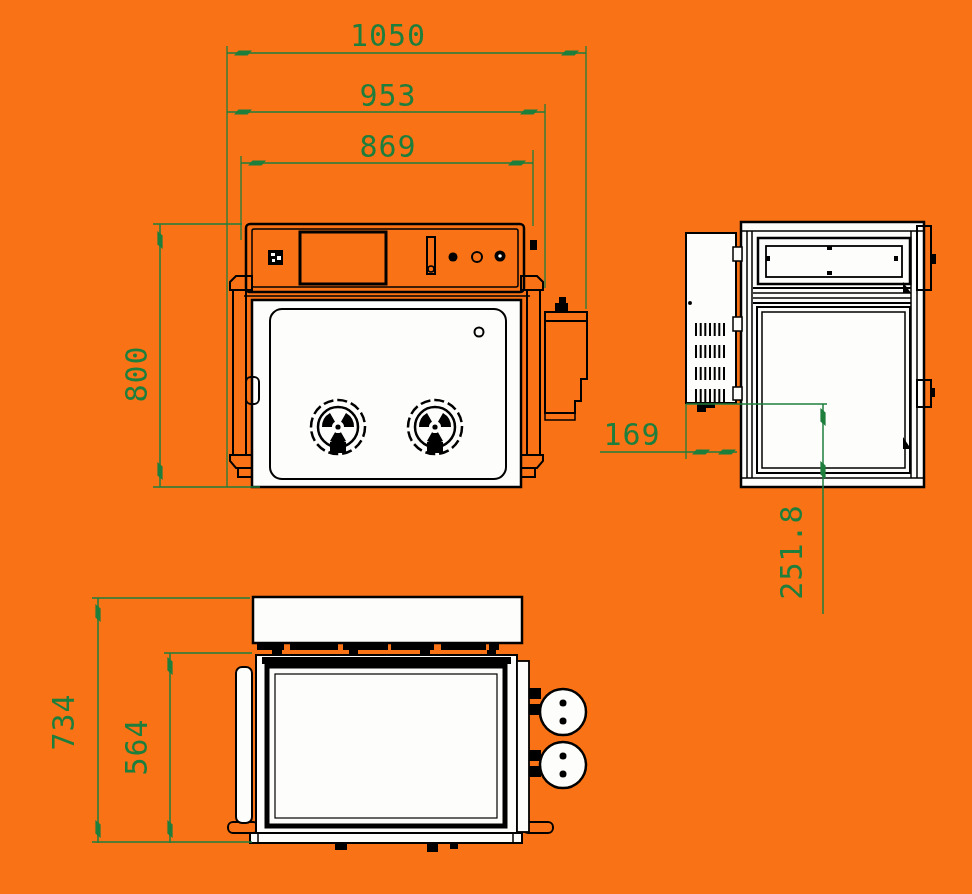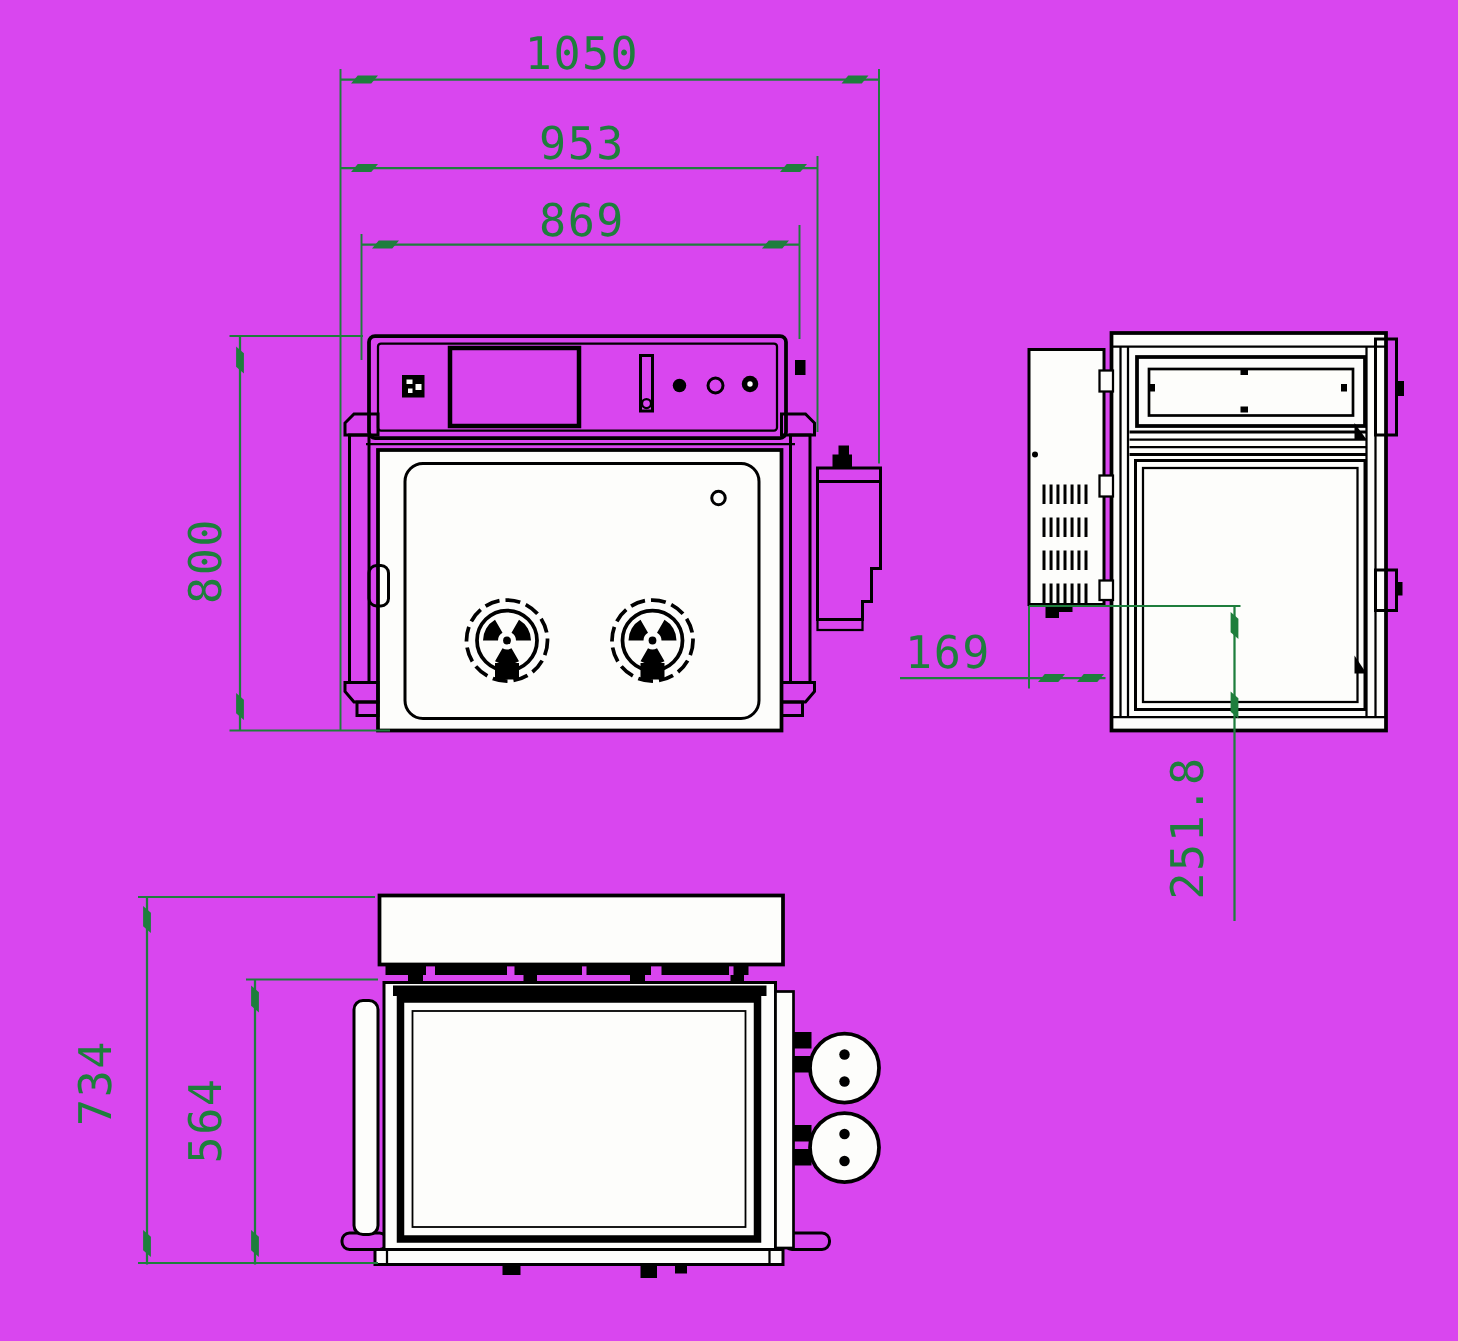--- a/index.html
+++ b/index.html
@@ -1,19 +1,19 @@
 <!DOCTYPE html>
 <html><head>
 <meta charset="utf-8">
 <style>
   html,body{margin:0;padding:0;background:#ffffff;}
   .canvas{
     position:relative;
     width:972px;height:894px;
-    background:#d946ef;
+    background:#f97316;
     font-family:"DejaVu Sans Mono", monospace;
     overflow:hidden;
   }
   svg{position:absolute;left:0;top:0;}
   .blk{stroke:#000000;fill:none;}
   .blkf{fill:#000000;stroke:none;}
   .wht{fill:#fdfdfb;stroke:#000000;}
   .dim{stroke:#1e7e3c;fill:none;stroke-width:1.5;}
   .dimext{stroke:#1e7e3c;fill:none;stroke-width:1.3;}
   .dim-text{

